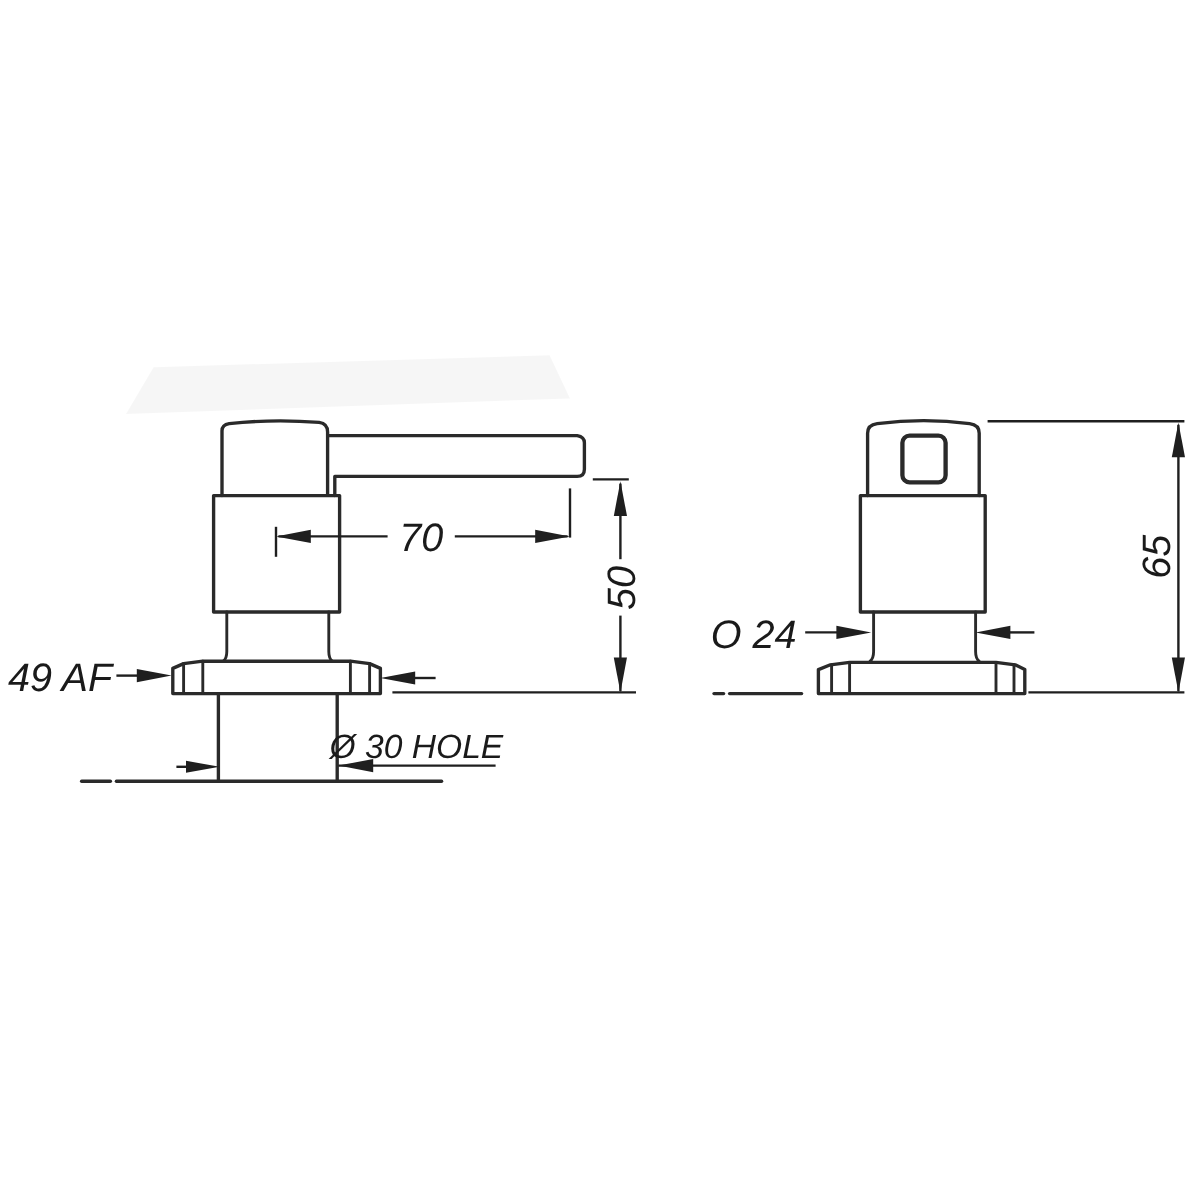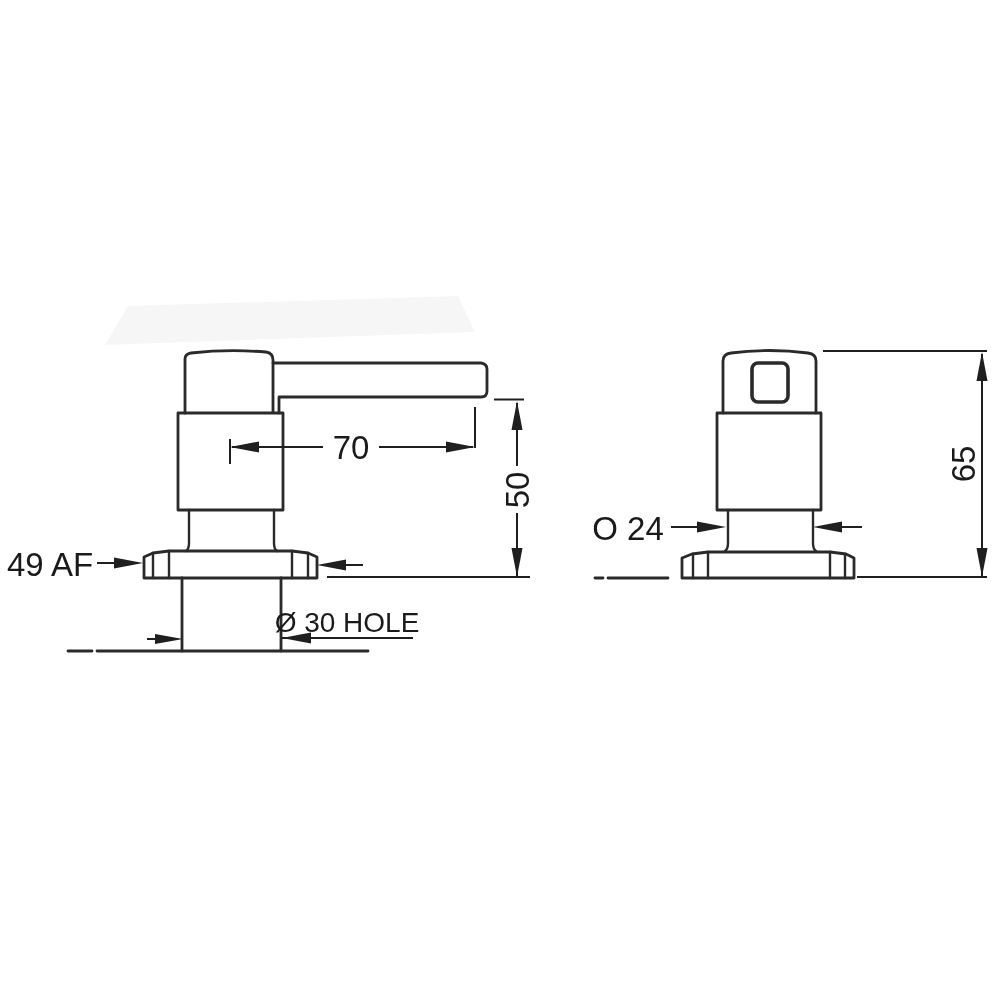--- a/index.html
+++ b/index.html
@@ -9,20 +9,21 @@
     --text:#1a1a1a;
     --bg:#ffffff;
   }
   html,body{margin:0;padding:0;background:var(--bg);}
   .stage{
     position:relative;
     width:1000px;height:1000px;
     background:var(--bg);
     overflow:hidden;
     font-family:"Liberation Sans", sans-serif;
+    font-style:italic;
   }
   svg{position:absolute;left:0;top:0;}
   .outline path,.outline rect,.outline line{
     fill:none;stroke:var(--line);stroke-width:2.8;
     stroke-linecap:round;stroke-linejoin:round;
   }
   .outline .thin{stroke-width:2.4;}
   .outline .thick{stroke-width:3.6;}
   .dims path,.dims line{
     fill:none;stroke:var(--dim);stroke-width:2;stroke-linecap:butt;

